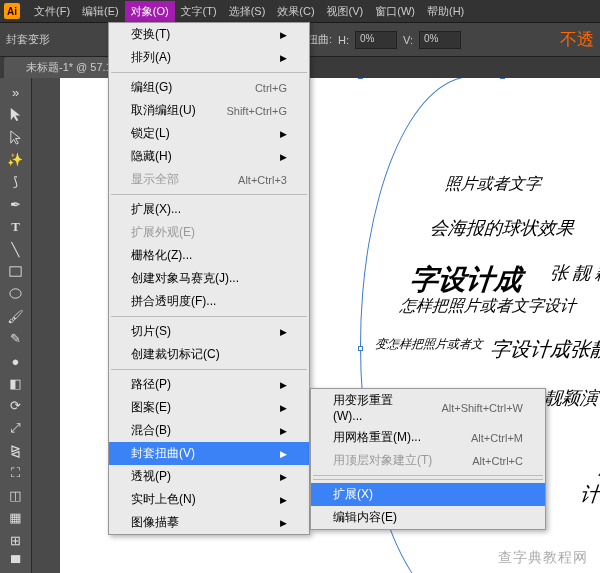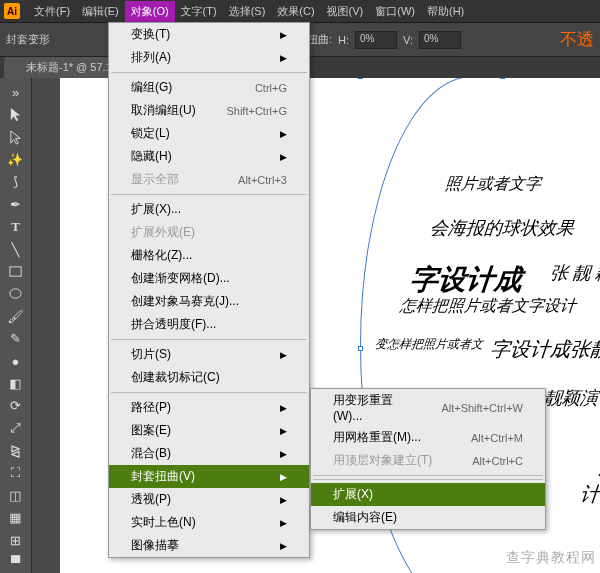--- a/index.html
+++ b/index.html
@@ -35,28 +35,28 @@
 
 .canvas-area { flex: 1; background: #4a4a4a; position: relative; overflow: hidden; }
 .canvas-page { position: absolute; left: 28px; top: -12px; width: 600px; height: 620px; background: #fff; }
 .cn-txt { position: absolute; color: #000; font-family: "SimSun", serif; white-space: nowrap; font-style: italic; transform: skewX(-5deg); }
 .envelope { position: absolute; border: 1px solid #3a7acf; pointer-events: none; }
 .env-handle { position: absolute; width: 5px; height: 5px; border: 1px solid #3a7acf; background: #fff; }
 
 
 .menu { position: absolute; background: #eaeaea; border: 1px solid #999; box-shadow: 2px 2px 5px rgba(0,0,0,0.3); font-size: 12px; color: #000; min-width: 200px; z-index: 100; }
 .menu-item { padding: 3px 22px 3px 22px; display: flex; justify-content: space-between; align-items: center; cursor: default; }
-.menu-item:hover, .menu-item.hover { background: #4d7c0f; color: #fff; }
+.menu-item:hover, .menu-item.hover { background: #3b82f6; color: #fff; }
 .menu-item.disabled { color: #999; }
 .menu-sep { height: 1px; background: #bbb; margin: 3px 2px; }
 .menu-shortcut { color: #666; font-size: 11px; margin-left: 20px; }
 .submenu-arrow { font-size: 9px; margin-left: 8px; }
 .redbox { position: absolute; border: 2px solid #e80000; pointer-events: none; }
 
-.watermark { position: absolute; bottom: 6px; right: 4px; font-size: 14px; color: rgba(0,0,0,0.35); font-family: sans-serif; z-index: 200; letter-spacing: 1px; }
+.watermark { position: absolute; bottom: 6px; right: 12px; font-size: 14px; color: rgba(0,0,0,0.35); font-family: sans-serif; z-index: 200; letter-spacing: 1px; }
 </style>
 </head>
 <body>
 
 <div class="menubar">
   <div class="ai-logo">Ai</div>
   <div class="menubar-item">文件(F)</div>
   <div class="menubar-item">编辑(E)</div>
   <div class="menubar-item active">对象(O)</div>
   <div class="menubar-item">文字(T)</div>
@@ -199,23 +199,20 @@
     <div class="menu-item">
       <span>扩展(X)...</span>
     </div>
     <div class="menu-item disabled">
       <span>扩展外观(E)</span>
     </div>
     <div class="menu-item">
       <span>栅格化(Z)...</span>
     </div>
     <div class="menu-item">
-      <span>创建渐变网格(D)...</span>
-    </div>
-    <div class="menu-item">
       <span>创建对象马赛克(J)...</span>
     </div>
     <div class="menu-item">
       <span>拼合透明度(F)...</span>
     </div>
     <div class="menu-sep"></div>
     <div class="menu-item">
       <span>切片(S)</span>
       <span class="submenu-arrow">▶</span>
     </div>

